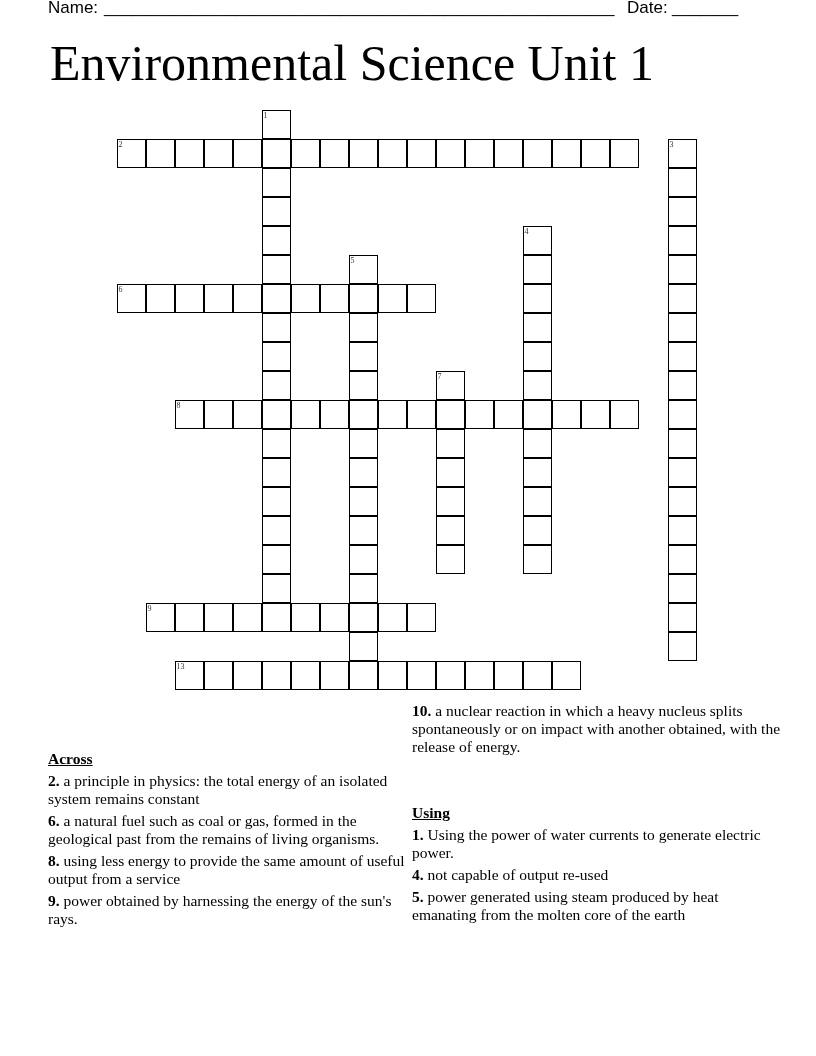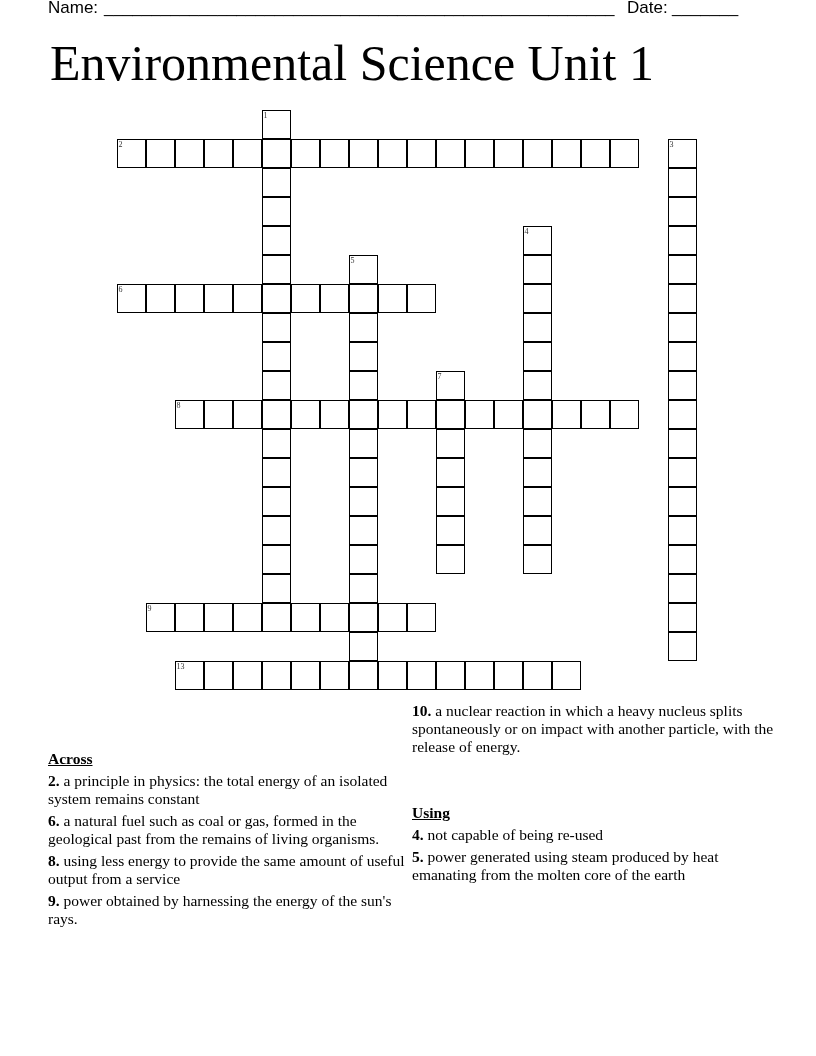--- a/index.html
+++ b/index.html
@@ -200,17 +200,18 @@
 
 <div class="clues left">
   <span class="clue-heading">Across</span>
   <div class="clue"><span class="cnum">2.</span> <span>a principle in physics: the total energy of an isolated system remains constant</span></div>
   <div class="clue"><span class="cnum">6.</span> <span>a natural fuel such as coal or gas, formed in the geological past from the remains of living organisms.</span></div>
   <div class="clue"><span class="cnum">8.</span> <span>using less energy to provide the same amount of useful output from a service</span></div>
   <div class="clue"><span class="cnum">9.</span> <span>power obtained by harnessing the energy of the sun's rays.</span></div>
 </div>
 
 <div class="clues right">
-  <div class="clue"><span class="cnum">10.</span> <span>a nuclear reaction in which a heavy nucleus splits spontaneously or on impact with another particle, with the release of energy.</span></div>
+  <div class="clue"><span class="cnum">10.</span> <span>a nuclear reaction in which a heavy nucleus splits spontaneously or on impact with another obtained, with the release of energy.</span></div>
   <span class="clue-heading">Using</span>
-  <div class="clue"><span class="cnum">4.</span> <span>not capable of being re-used</span></div>
+  <div class="clue"><span class="cnum">1.</span> <span>Using the power of water currents to generate electric power.</span></div>
+  <div class="clue"><span class="cnum">4.</span> <span>not capable of output re-used</span></div>
   <div class="clue"><span class="cnum">5.</span> <span>power generated using steam produced by heat emanating from the molten core of the earth</span></div>
 </div>
 
 </body></html>

